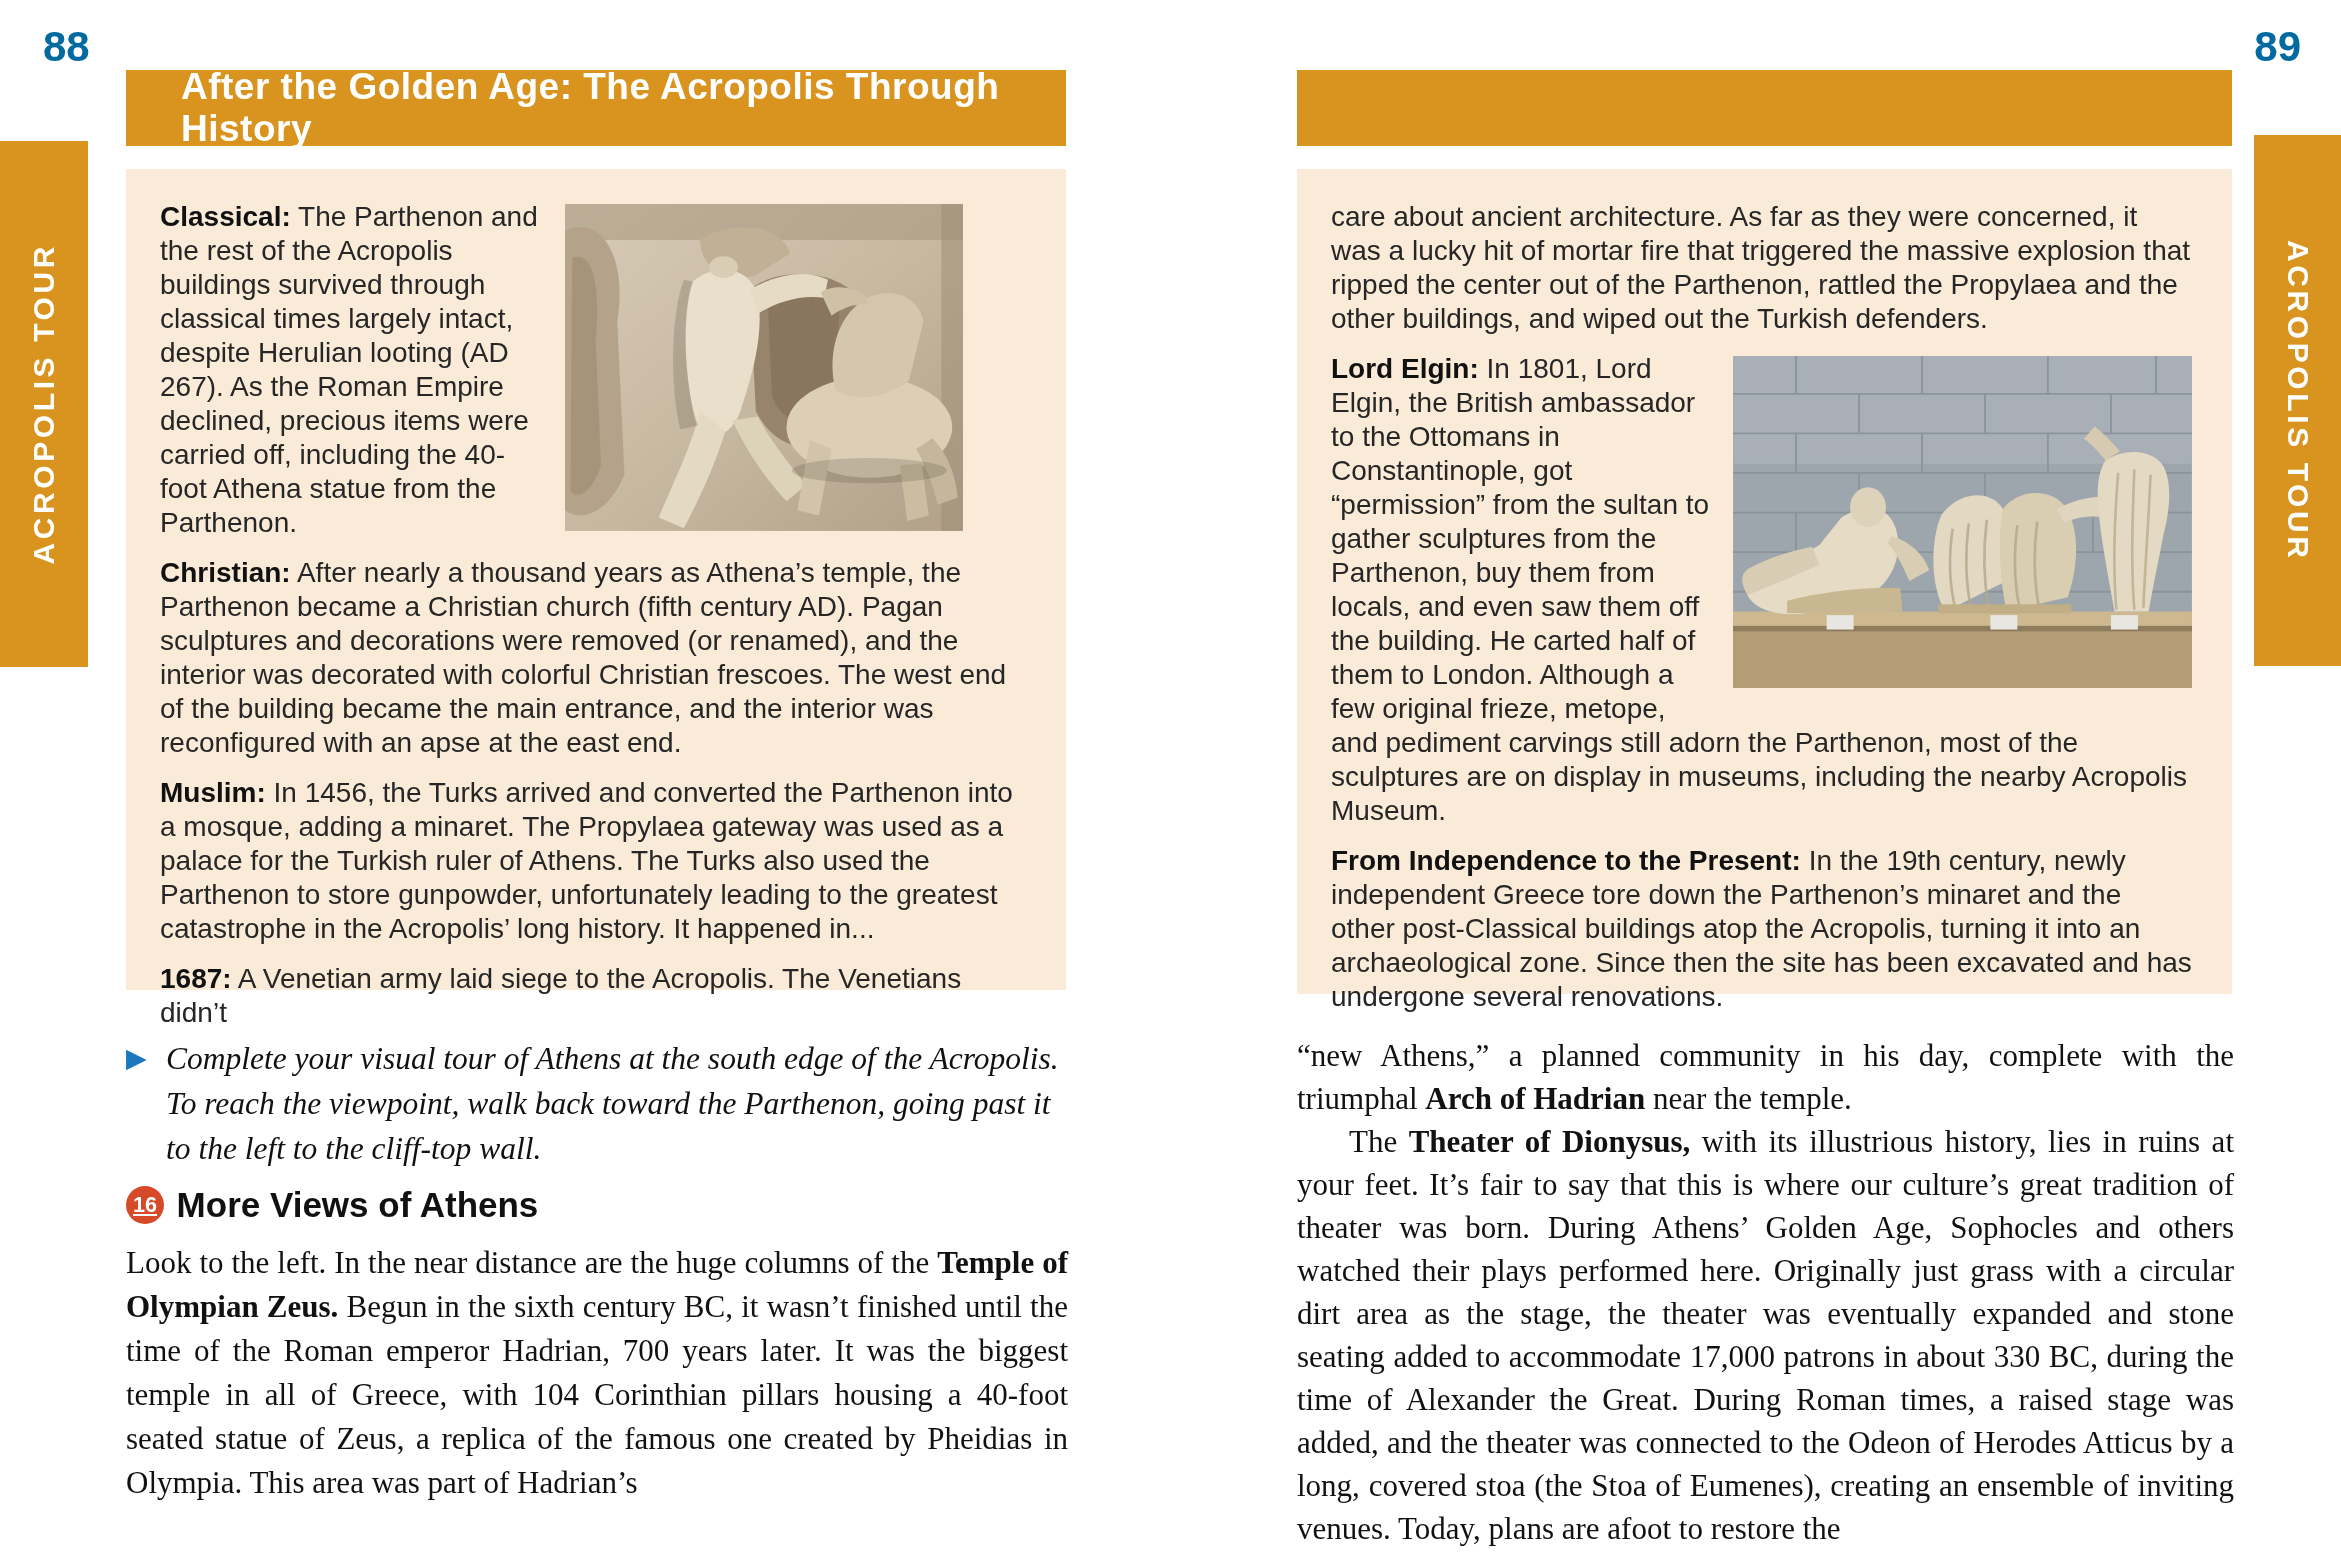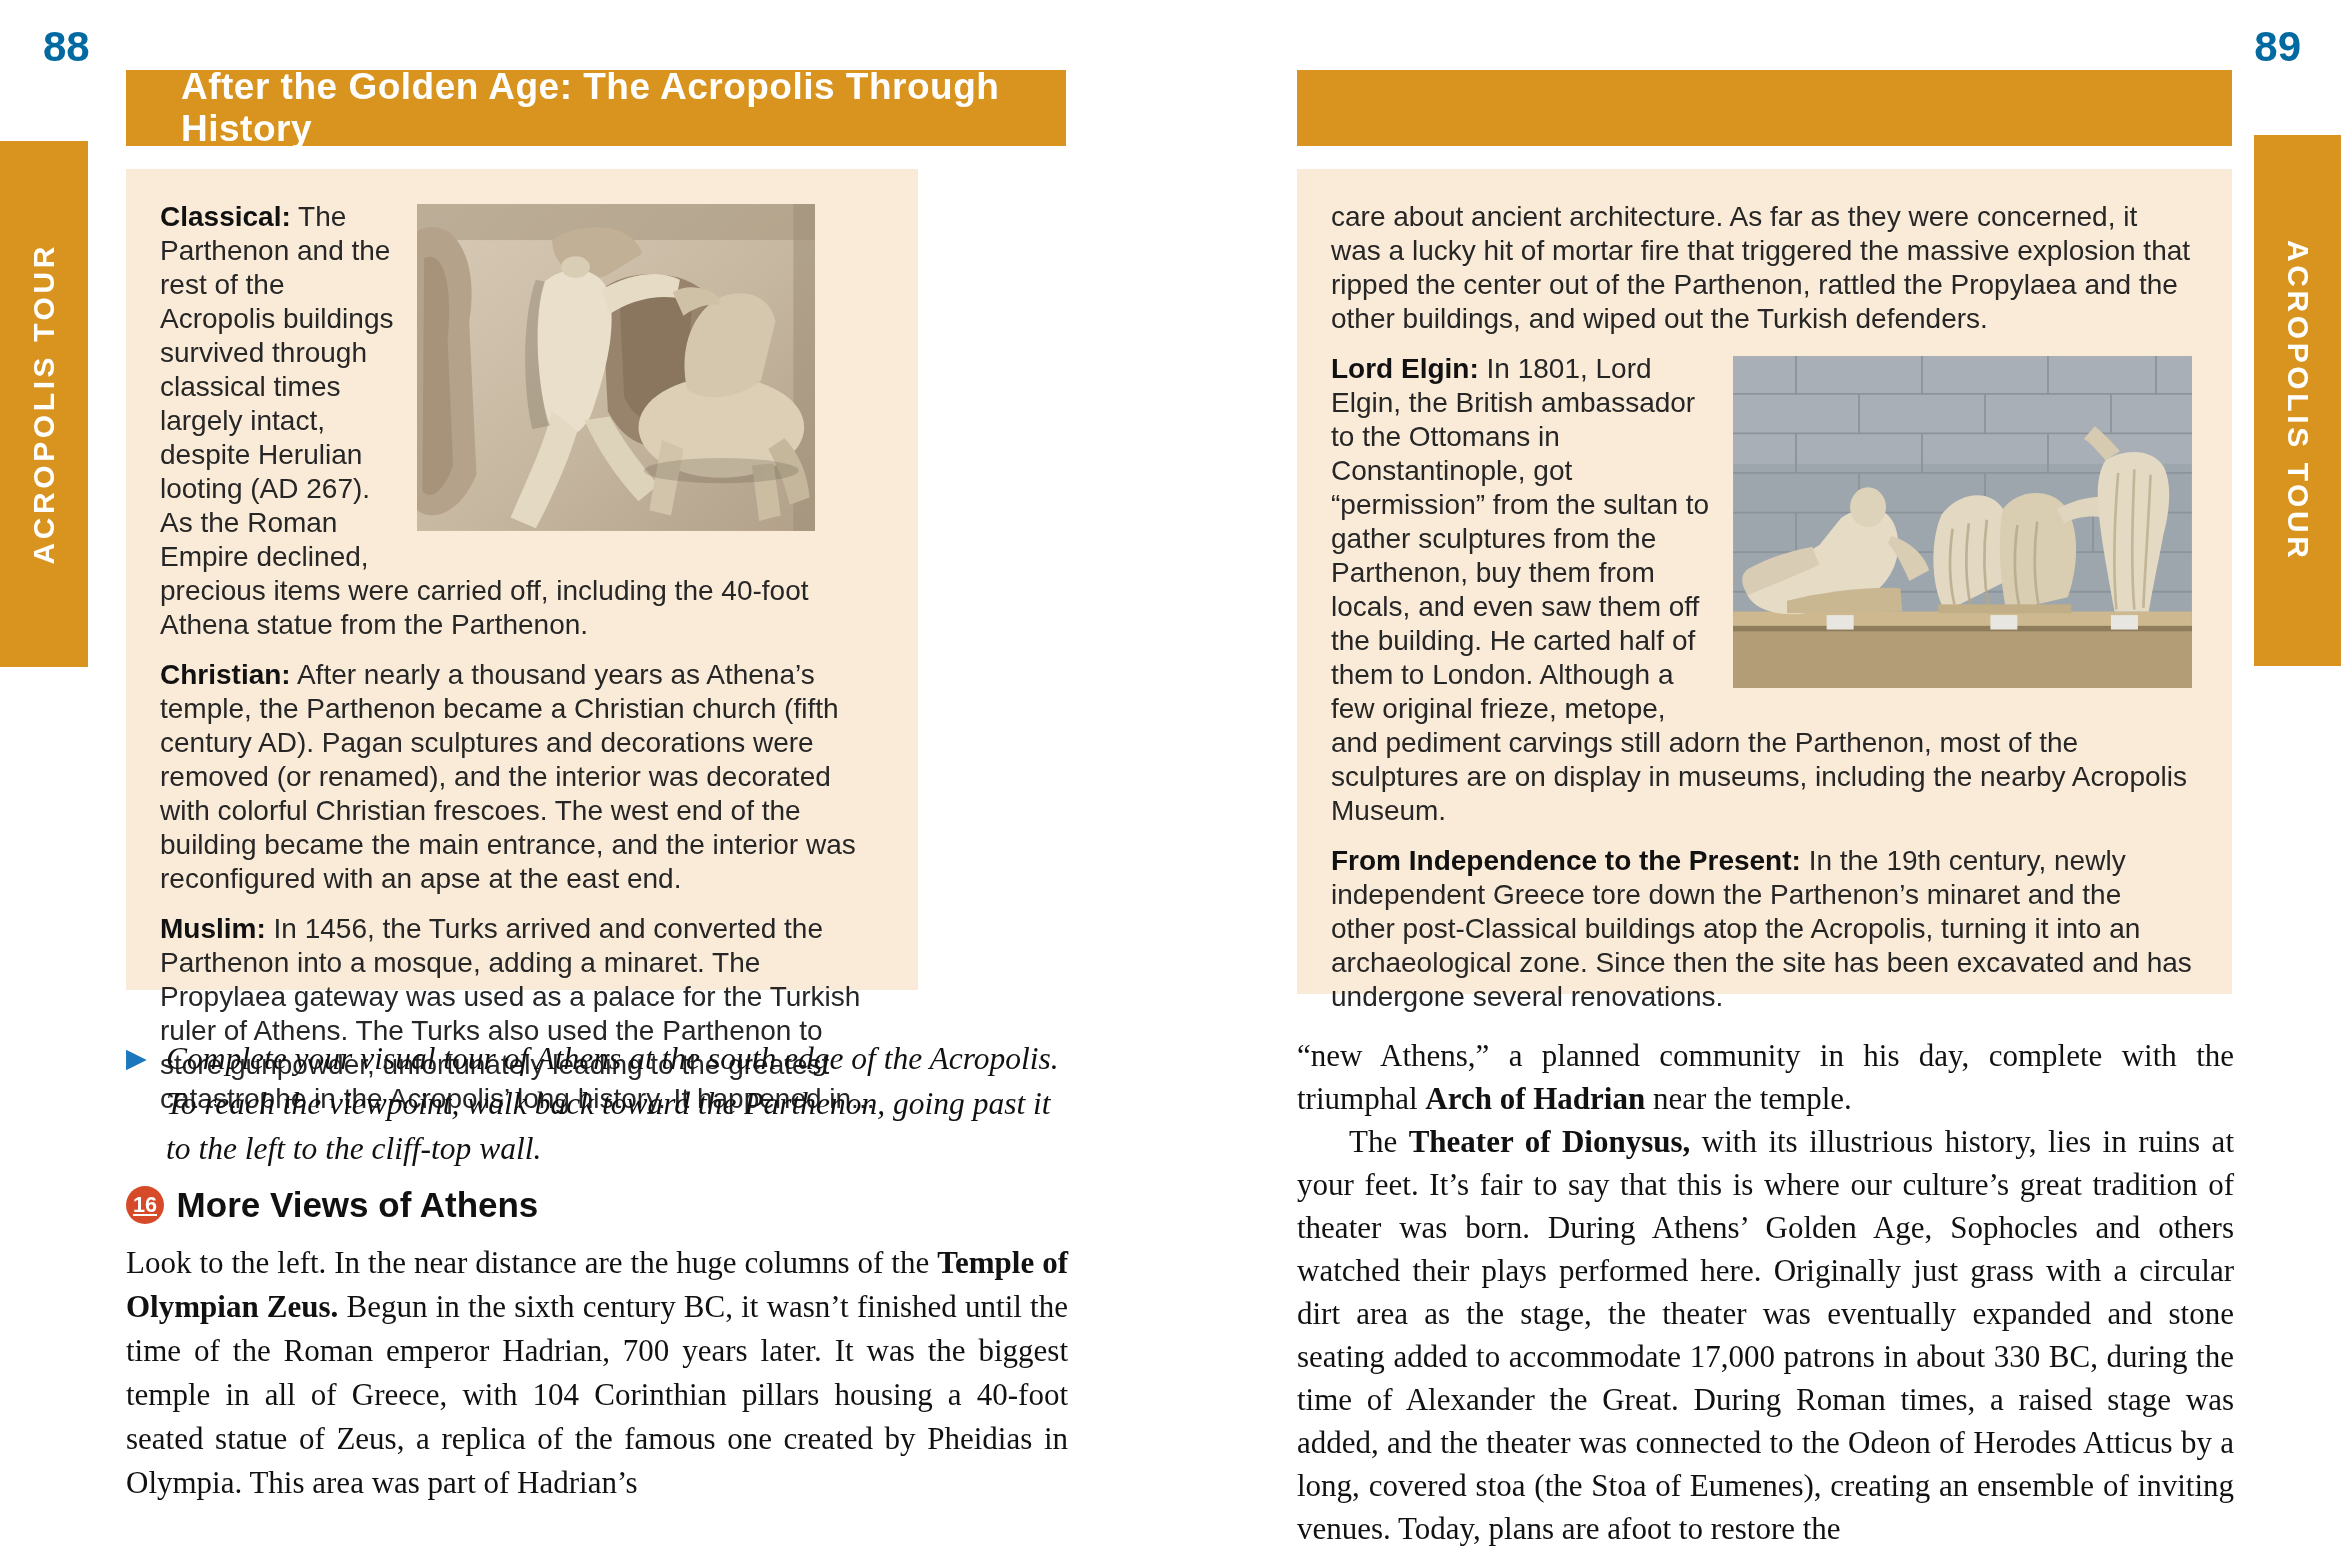--- a/index.html
+++ b/index.html
@@ -25,21 +25,21 @@
   .hdr{position:absolute;top:70px;height:76px;background:var(--orange);display:flex;align-items:center;}
   .hdr-left{left:126px;width:940px;}
   .hdr-right{left:1297px;width:935px;}
   .hdr-title{color:#fff;font-weight:bold;font-size:37px;padding-left:34px;letter-spacing:0.5px;margin-left:21px;}
 
   
   .box{
     position:absolute;background:var(--cream);color:#262626;
     font-size:28px;line-height:34px;
   }
-  .box-left{left:126px;top:169px;width:792px;height:821px;padding:31px 40px 0 34px;box-sizing:border-box;}
+  .box-left{left:126px;top:169px;width:940px;height:821px;padding:31px 40px 0 34px;box-sizing:border-box;}
   .box-right{left:1297px;top:169px;width:935px;height:825px;padding:31px 40px 0 34px;box-sizing:border-box;}
   .box p{margin:0 0 16px 0;}
   .box b{color:#111;}
   .photo{display:block;}
   .photo-left{float:right;width:398px;height:327px;margin:3.6px 63px 12.6px 23.4px;}
   .photo-right{float:right;width:459px;height:332px;margin:3.6px 0 14.4px 20px;}
 
   
   .note{position:absolute;left:126px;top:1036px;width:951px;display:flex;}
   .tri{font-size:27px;line-height:45px;color:var(--blue);flex:0 0 40px;}
@@ -122,20 +122,21 @@
         <path d="M408,260 C424,276 434,300 436,326 L414,334 C408,308 398,286 390,272 Z" fill="#c5b79c"></path>
       </g>
       <g opacity="0.18">
         <path d="M142,86 C128,130 134,210 148,246 L128,250 C116,200 118,120 132,84 Z" fill="#3a3226"></path>
         <ellipse cx="338" cy="296" rx="86" ry="14" fill="#3a3226"></ellipse>
       </g>
     </svg>
     <p><b>Classical:</b> <span>The Parthenon and the rest of the Acropolis buildings survived through classical times largely intact, despite Herulian looting (AD 267). As the Roman Empire declined, precious items were carried off, including the 40-foot Athena statue from the Parthenon.</span></p>
     <p><b>Christian:</b> <span>After nearly a thousand years as Athena’s temple, the Parthenon became a Christian church (fifth century AD). Pagan sculptures and decorations were removed (or renamed), and the interior was decorated with colorful Christian frescoes. The west end of the building became the main entrance, and the interior was reconfigured with an apse at the east end.</span></p>
     <p><b>Muslim:</b> <span>In 1456, the Turks arrived and converted the Parthenon into a mosque, adding a minaret. The Propylaea gateway was used as a palace for the Turkish ruler of Athens. The Turks also used the Parthenon to store gunpowder, unfortunately leading to the greatest catastrophe in the Acropolis’ long history. It happened in...</span></p>
+    <p><b>1687:</b> <span>A Venetian army laid siege to the Acropolis. The Venetians didn’t</span></p>
   </div>
 
   <div class="box box-right">
     <p><span>care about ancient architecture. As far as they were concerned, it was a lucky hit of mortar fire that triggered the massive explosion that ripped the center out of the Parthenon, rattled the Propylaea and the other buildings, and wiped out the Turkish defenders.</span></p>
     <p>
       <svg class="photo photo-right" viewBox="0 0 510 369" aria-hidden="true">
         <g>
           <rect width="510" height="369" fill="#9da5ad"></rect>
           <rect width="510" height="120" fill="#a8afb6"></rect>
           <g stroke="#8b939b" stroke-width="2">

